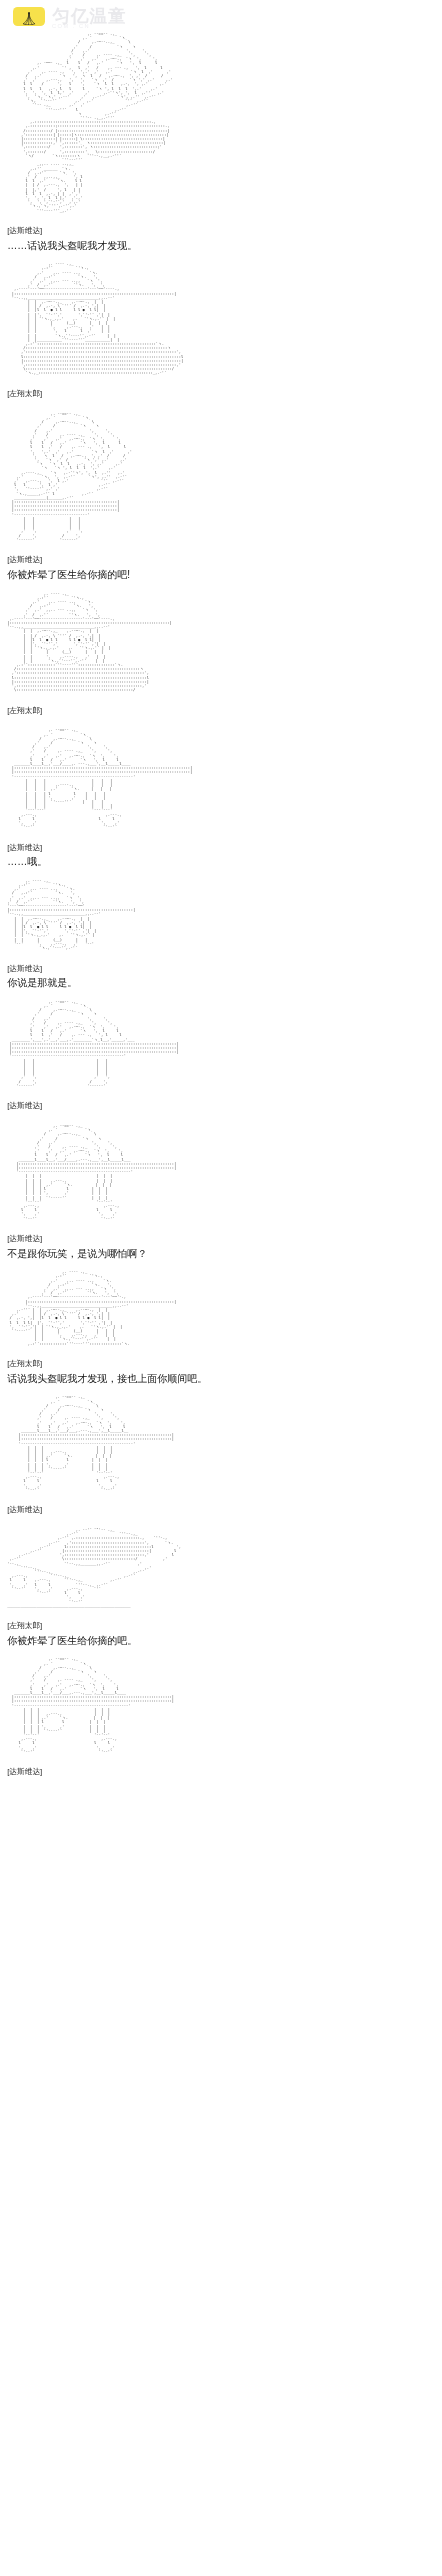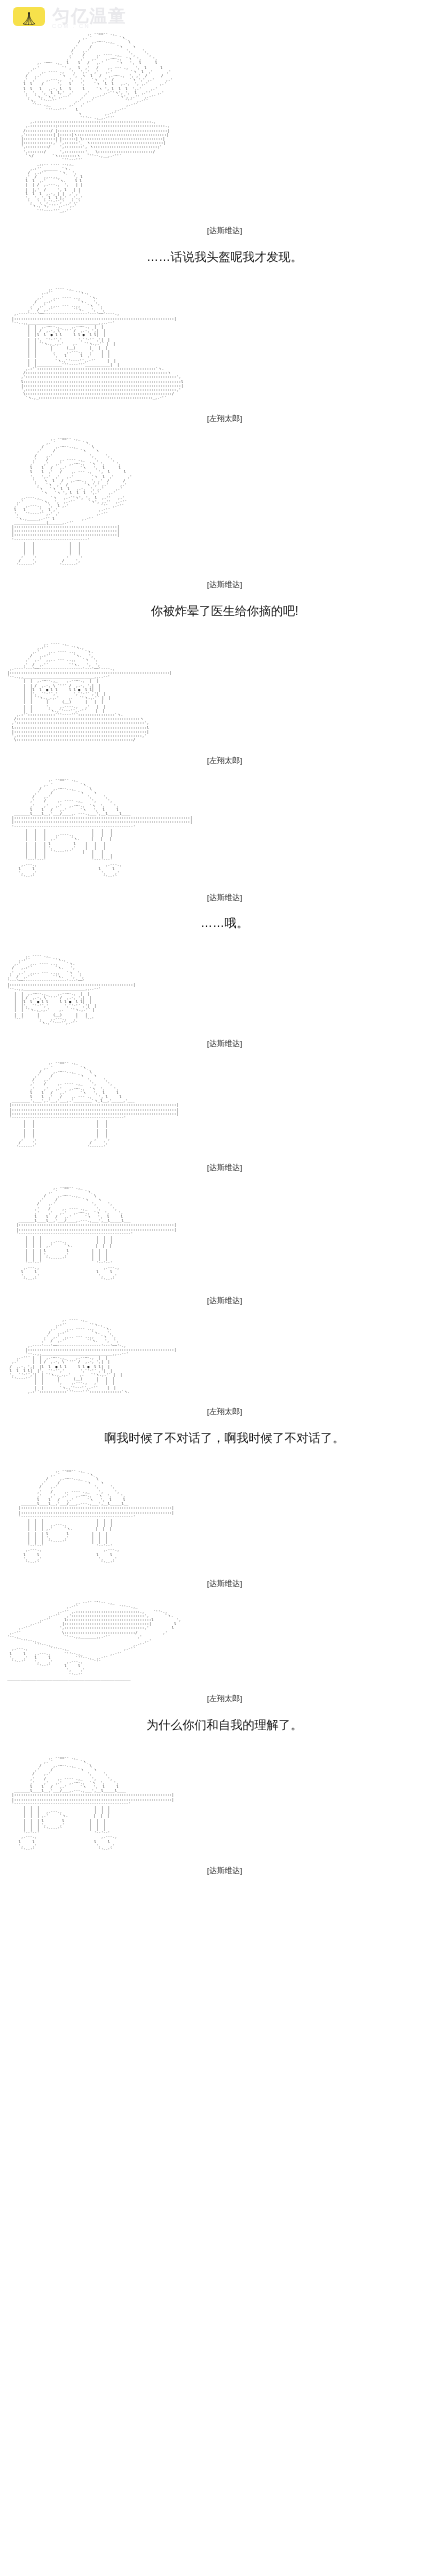--- a/index.html
+++ b/index.html
@@ -64,34 +64,33 @@
     color:#2e2e2e;
     letter-spacing:0px;
     margin:0;
     padding:0 0 0 7.2px;
     overflow:hidden;
   }
 
   
   .dlg{
     padding:5.2px 0 3.1px 7.2px;
-    text-align:center;
   }
   .dlg .who{
     font-size:7.7px;
     line-height:12.4px;
     color:#222;
     margin:0 0 1px 0;
     white-space:nowrap;
   }
   .dlg .line{
-    font-size:12px;
+    font-size:10px;
     line-height:13.4px;
     color:#111;
-    margin:13px;
+    margin:0;
     white-space:pre-wrap;
   }
 
   .panel{position:relative;}
   .spacer{height:7.2px;}
 </style>
 </head>
 <body>
 
 <div class="page">
@@ -317,20 +316,21 @@
    |  |l  l  ● l l     l l ●  l l|  |
    |  |',  `'-'´,'       ',`'-'´ ,'|  |
    |  | `'ヽ.,_.,.'    ,.   `'ヽ.,.'´ |
    |  |      |      (__)      |   |
    '--'      ',    ,.-‐-.,   ,'   '--'
               `ヽ.,`'--‐'´,.-'´</pre>
       </div>
       <div class="spacer"></div>
       <div class="dlg">
         <div class="who">[达斯维达]</div>
+        <div class="line">你说是那就是。</div>
       </div>
       <div class="spacer"></div>
       <div class="panel">
         <pre class="aa">                  ,. -‐==‐- .,_
                 ,. ´            `ヽ、
               /     ,.-─‐-..,_      \
             ,'     /           `ヽ    ヽ
            /    ,.'                ',     ',
           ,'    /     ,. -‐‐- .,_    ',     ',
           ,'    ,'   ,.'   ,.-─-.,  `ヽ  ',    ',
@@ -375,20 +375,21 @@
         |  |  |  `'‐---‐'´           |  |  |
         '--'--'                        '--'--'
        ,.-‐-.,                            ,.-‐-.,
       l     l                          l     l
       ',    ,'                          ',    ,'
        `'‐-'´                            `'‐-'´</pre>
       </div>
       <div class="spacer"></div>
       <div class="dlg">
         <div class="who">[达斯维达]</div>
+        <div class="line">不是跟你玩笑，是说为哪怕啊？</div>
       </div>
       <div class="spacer"></div>
       <div class="panel">
         <pre class="aa">                        ,. -‐‐- .,_
                      ,.:'´          `'ヽ.,
                    ,.'    ,.. ---- ..,    `ヽ.
                   /   ,.:'´          `ヽ.   ',
                 ,'  ,.'  ,,.. --- ..,,   `ヽ  ',
                ,'  /  ,.'´         `'ヽ.   ',  ',
          ,.----'‐-‐'──‐-----------------‐'‐--'──'-.,
@@ -400,21 +401,21 @@
  l  l  l l|  |',  `'-'´,'       ',`'-'´ ,'|  |
  ',  `'-'´,'|  | `'ヽ.,_.,.'    ,.   `'ヽ.,.'´ |  |
   `'‐--‐'´  |  |      |      (__)      |   |  |
             |  |      ',    ,.-‐-.,   ,'   |  |
             |  |       `ヽ.,`'--‐'´,.-'´    |  |
          ,.:'´::::::::::::`''‐--‐''´::::::::::::::`ヽ.</pre>
       </div>
       <div class="spacer"></div>
       <div class="dlg">
         <div class="who">[左翔太郎]</div>
-        <div class="line">啊我时候了不对话了，啊我时候了不对话了。</div>
+        <div class="line">话说我头盔呢我才发现，接也上面你顺间吧。</div>
       </div>
       <div class="spacer"></div>
       <div class="panel">
         <pre class="aa">                     ,. -‐==‐- .,_
                    ,. ´            `ヽ、
                  /     ,.-─‐-..,_      \
                ,'     /           `ヽ    ヽ
               /    ,.'                ',     ',
              ,'    /     ,. -‐‐- .,_    ',     ',
              ,'    ,'   ,.'   ,.-─-.,  `ヽ  ',    ',
@@ -458,21 +459,21 @@
   `'‐-'´    ',    ,'      ,.-‐-.,     `'´
              `'‐-'´      l     l
                           ',    ,'
                            `'‐-'´
 ______________________________________________________
 </pre>
       </div>
       <div class="spacer"></div>
       <div class="dlg">
         <div class="who">[左翔太郎]</div>
-        <div class="line">为什么你们和自我的理解了。</div>
+        <div class="line">你被炸晕了医生给你摘的吧。</div>
       </div>
       <div class="spacer"></div>
       <div class="panel">
         <pre class="aa">                  ,. -‐==‐- .,_
                 ,. ´            `ヽ、
               /     ,.-─‐-..,_      \
             ,'     /           `ヽ    ヽ
            /    ,.'                ',     ',
           ,'    /     ,. -‐‐- .,_    ',     ',
           ,'    ,'   ,.'   ,.-─-.,  `ヽ  ',    ',

